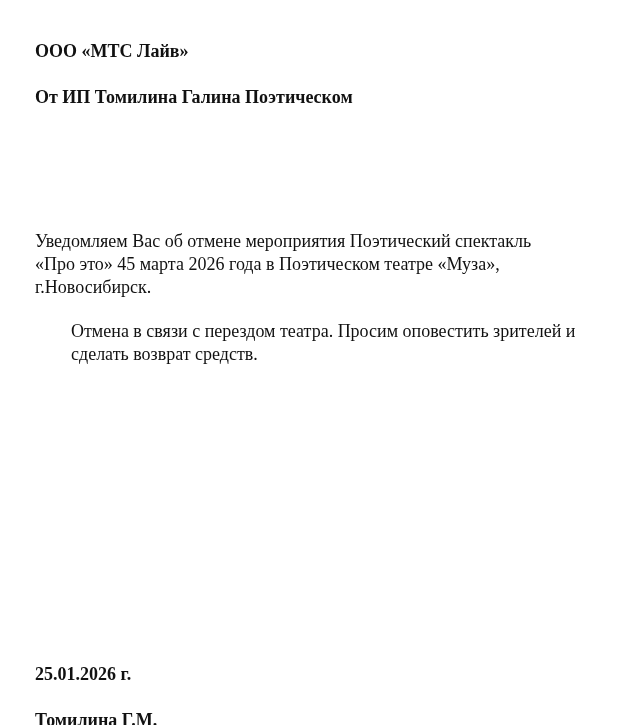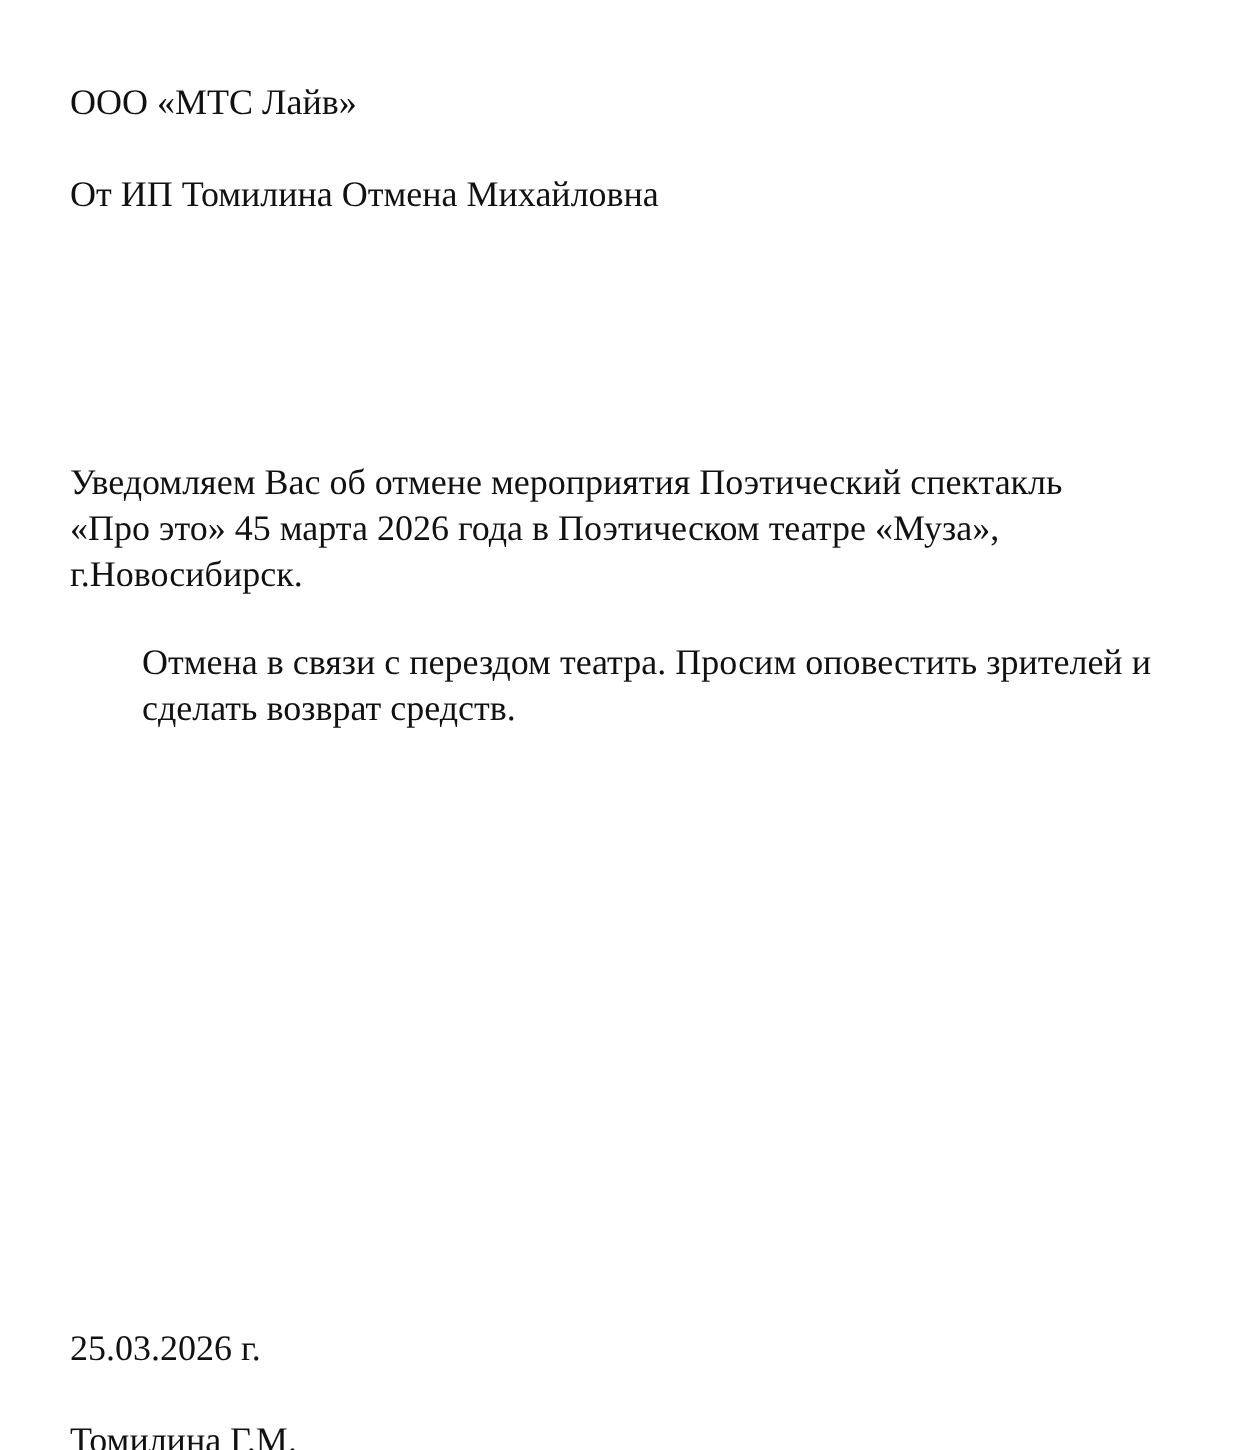--- a/index.html
+++ b/index.html
@@ -21,37 +21,37 @@
   .doc-block {
     position: absolute;
     left: 35px;
     right: 30px;
     white-space: pre-line;
   }
   .doc-header   { top: 17px; }
   .doc-para-1   { top: 230px; }
   .doc-para-2   { top: 320px; margin-left: 36px; }
   .doc-footer   { top: 640px; }
-  .doc-line { white-space: pre-line; }
+  .doc-line { white-space: pre-line; font-weight: bold; }
 </style>
 </head>
 <body>
 
 <div class="document-page">
 
   <div class="doc-block doc-header">
     <div class="doc-line">ООО «МТС Лайв»</div>
-    <div class="doc-line">От ИП Томилина Отмена Михайловна</div>
+    <div class="doc-line">От ИП Томилина Галина Поэтическом</div>
   </div>
 
   <div class="doc-block doc-para-1">Уведомляем Вас об отмене мероприятия Поэтический спектакль
 «Про это» 45 марта 2026 года в Поэтическом театре «Муза»,
 г.Новосибирск.</div>
 
   <div class="doc-block doc-para-2">Отмена в связи с перездом театра. Просим оповестить зрителей и
 сделать возврат средств.</div>
 
   <div class="doc-block doc-footer">
-    <div class="doc-line">25.03.2026 г.</div>
+    <div class="doc-line">25.01.2026 г.</div>
     <div class="doc-line">Томилина Г.М.</div>
   </div>
 
 </div>
 
 </body></html>

